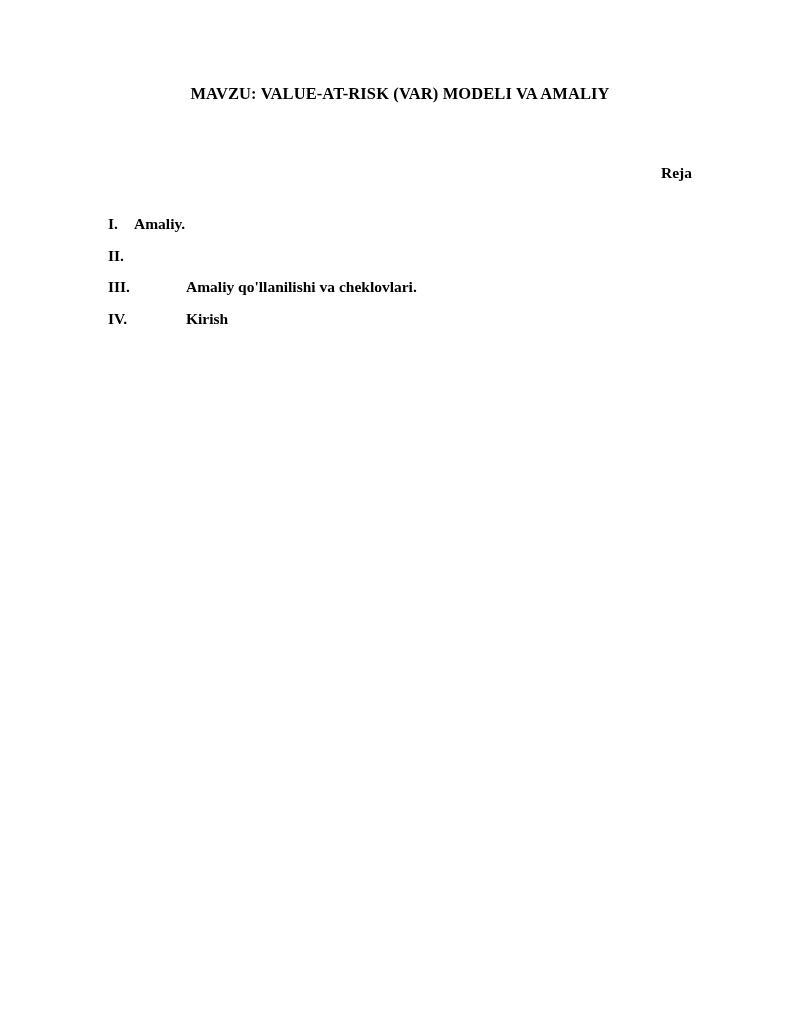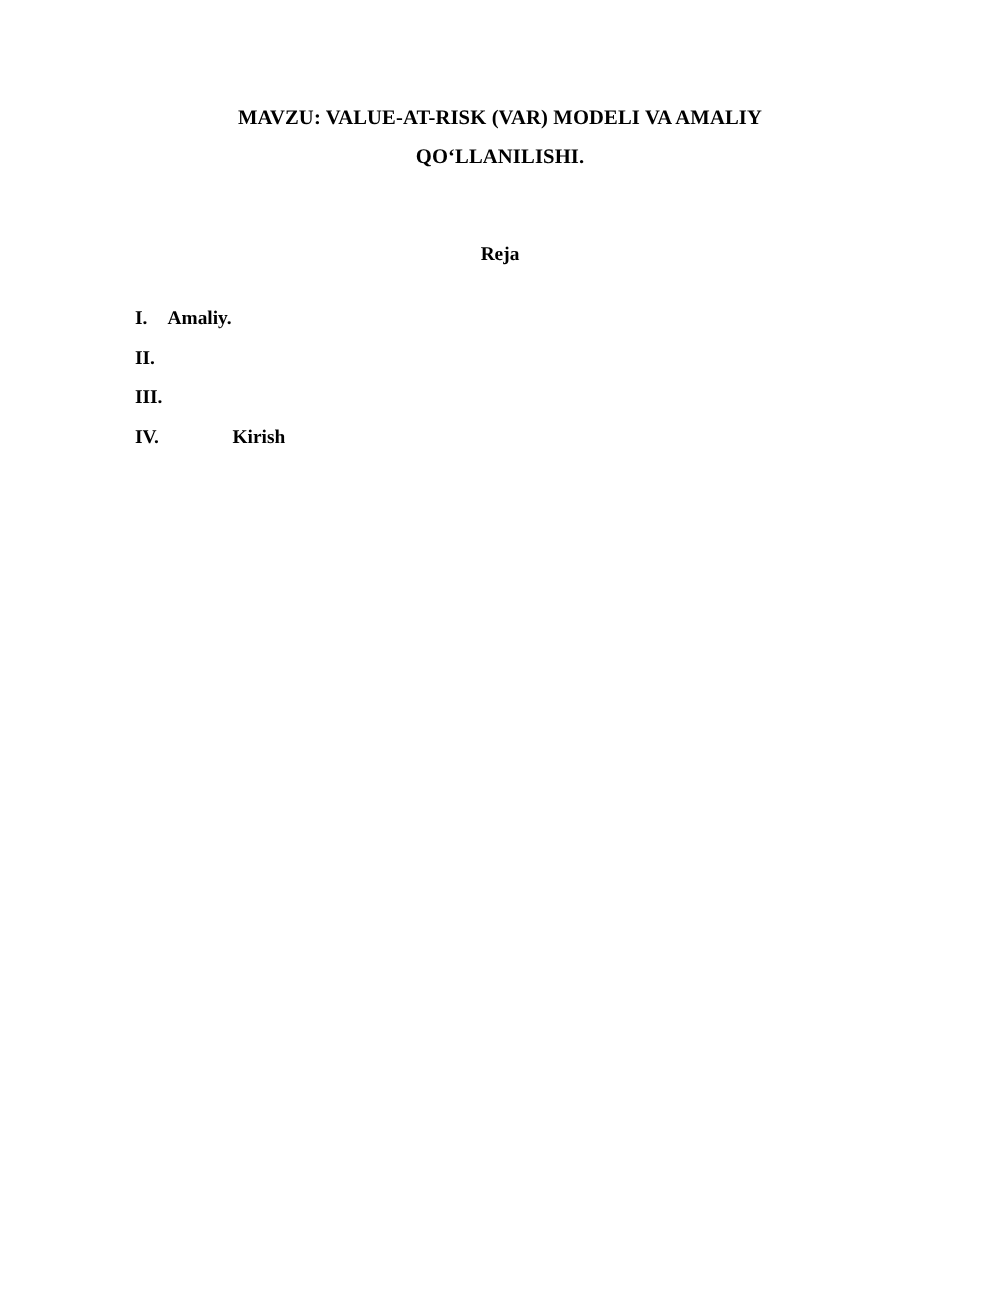--- a/index.html
+++ b/index.html
@@ -30,21 +30,21 @@
     margin: 0;
     letter-spacing: 0.1px;
   }
   .title-line {
     display: block;
   }
   .spacer-after-title {
     height: 54px;
   }
   .reja-heading {
-    text-align: center;
+    text-align: right;
     font-weight: bold;
     font-size: 15.5px;
     margin: 0;
     line-height: 20px;
   }
   .spacer-after-reja {
     height: 25px;
   }
   .toc {
     margin: 0;
@@ -70,39 +70,39 @@
   .toc-item.w-narrow .toc-numeral { min-width: 26px; }
   .toc-item.w-wide .toc-numeral { min-width: 78px; }
 </style>
 </head>
 <body>
 
 <div class="page">
 
   <h1 class="doc-title">
     <span class="title-line">MAVZU: VALUE-AT-RISK (VAR) MODELI VA AMALIY</span>
-    <span class="title-line">QO‘LLANILISHI.</span>
   </h1>
 
   <div class="spacer-after-title"></div>
 
   <div class="reja-heading">Reja</div>
 
   <div class="spacer-after-reja"></div>
 
   <ul class="toc">
     <li class="toc-item w-narrow">
       <span class="toc-numeral">I.</span>
       <span class="toc-label">Amaliy.</span>
     </li>
     <li class="toc-item w-narrow">
       <span class="toc-numeral">II.</span>
     </li>
     <li class="toc-item w-wide">
       <span class="toc-numeral">III.</span>
+      <span class="toc-label">Amaliy qo'llanilishi va cheklovlari.</span>
     </li>
     <li class="toc-item w-wide">
       <span class="toc-numeral">IV.</span>
       <span class="toc-label">Kirish</span>
     </li>
   </ul>
 
 </div>
 
 </body></html>

